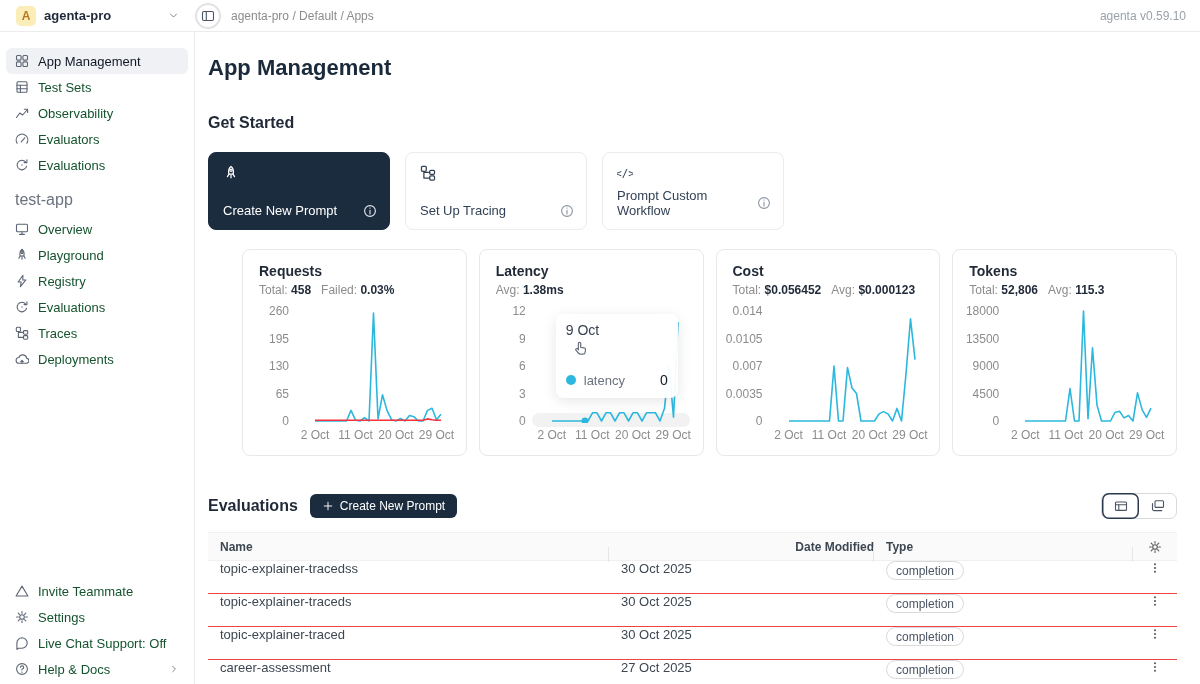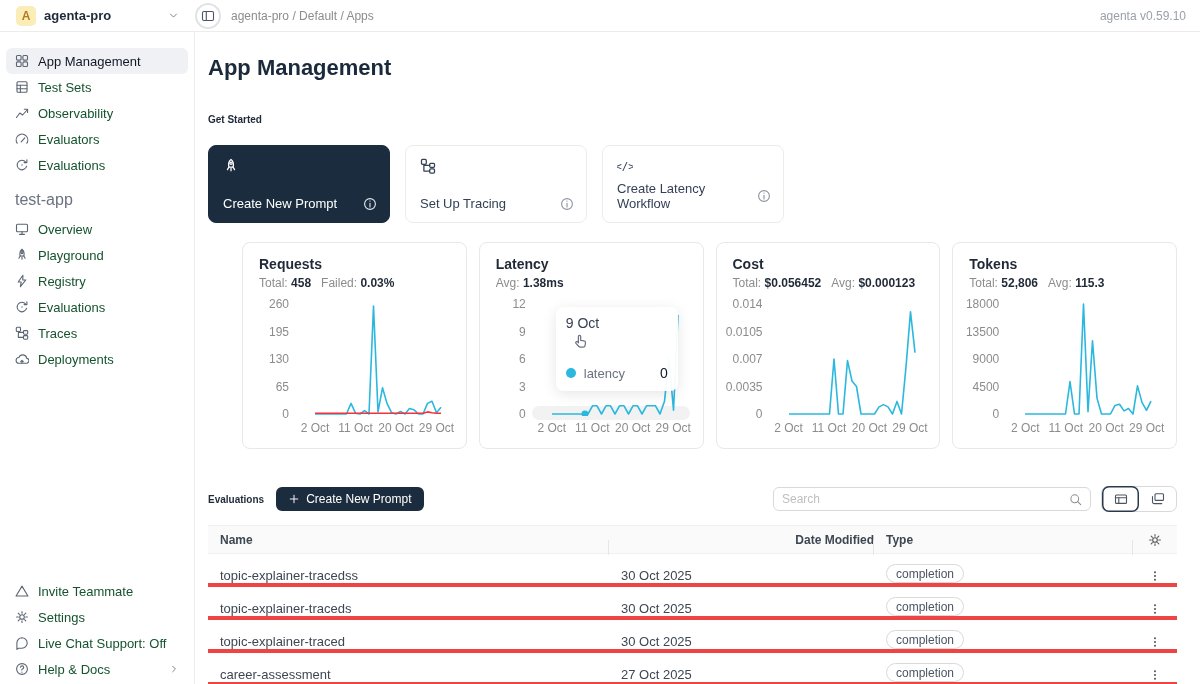--- a/index.html
+++ b/index.html
@@ -28,21 +28,21 @@
     border-radius:6px; color:#14532d; font-size:13px; cursor:pointer; white-space:nowrap; }
   .side-item.selected { background:#f0f1f4; color:#111827; }
   .side-item .icon { color:#5b6573; }
   .side-chev { margin-left:auto; color:#6b7280; }
   .section-label { font-size:16px; color:#6b7280; padding:0 9px; margin:13px 0 7px; }
   .side-footer { position:absolute; left:6px; right:6px; bottom:2px; }
 
   
   .main { position:absolute; left:195px; top:32px; right:0; bottom:0; overflow:hidden; padding:0 23px 0 13px; }
   .page-title { font-size:22px; font-weight:700; color:#1b2a3a; margin-top:23px; }
-  .section-heading { font-size:10px; font-weight:700; color:#1f2937; margin-top:33px; }
+  .section-heading { font-size:16px; font-weight:700; color:#1f2937; margin-top:33px; }
 
   
   .gs-cards { display:flex; gap:15px; margin-top:20px; }
   .gs-card { width:182px; height:78px; border-radius:8px; border:1px solid #ececec; background:#fff;
     position:relative; color:#334155; cursor:pointer; }
   .gs-card.dark { background:#1c2c3f; border-color:#1c2c3f; color:#fff; }
   .gs-icon { position:absolute; left:14px; top:12px; }
   .gs-row { position:absolute; left:14px; right:12px; bottom:11px; display:flex;
     align-items:center; justify-content:space-between; font-size:13px; }
   .gs-card.dark .gs-row { color:#fff; }
@@ -88,21 +88,21 @@
   .vt { width:37px; height:26px; display:flex; align-items:center; justify-content:center;
     color:#4b5563; cursor:pointer; }
   .vt.active { box-shadow:inset 0 0 0 1.5px #2a3a4d; border-radius:7px; }
 
   
   .table-wrap { margin-top:13px; }
   .thead { display:flex; align-items:center; height:29px; background:#fafafa;
     border-top:1px solid #f0f0f0; border-bottom:1px solid #f0f0f0; font-size:12px; font-weight:700; color:#3d4752; }
   .th { position:relative; padding-left:12px; }
   .th.sep::after { content:""; position:absolute; right:0; top:7px; height:15px; width:1px; background:#e6e6e6; }
-  .trow { display:flex; align-items:flex-end; height:33px; border-bottom:4px solid #ef4444;
+  .trow { display:flex; align-items:flex-start; height:33px; border-bottom:1px solid #ef4444;
     font-size:13px; color:#3d4752; cursor:pointer; }
   .td { padding-left:12px; }
   .tag { display:inline-block; border:1px solid #d9d9d9; border-radius:10px; padding:1.5px 9px;
     font-size:12px; color:#4b5563; background:#fff; }
   .cell-actions { width:44px; display:flex; justify-content:center; color:#595959; }
 </style>
 </head>
 <body>
 
 <header class="topbar">
@@ -328,21 +328,21 @@
           </span>
         </div>
       </div>
       <div class="gs-card">
         <div class="gs-icon"><span class="icon">
             <svg viewBox="0 0 14 14" width="16" height="16" fill="none" stroke="currentColor" stroke-width="1.1" stroke-linecap="round" stroke-linejoin="round">
               <text x="7" y="10.5" font-size="9.5" text-anchor="middle" fill="currentColor" stroke="none" font-family="DejaVu Sans Mono, monospace">&lt;/&gt;</text>
             </svg>
           </span></div>
         <div class="gs-row">
-          <span>Create Latency Workflow</span>
+          <span>Prompt Custom Workflow</span>
           <span class="icon">
             <svg viewBox="0 0 14 14" width="14" height="14" fill="none" stroke="currentColor" stroke-width="1.1" stroke-linecap="round" stroke-linejoin="round">
               <circle cx="7" cy="7" r="5.4"></circle>
               <line x1="7" y1="6.4" x2="7" y2="10"></line>
               <circle cx="7" cy="4.1" r="0.65" fill="currentColor" stroke="none"></circle>
             </svg>
           </span>
         </div>
       </div>
     </div>
@@ -446,29 +446,20 @@
     <button class="btn-dark">
       <span class="icon-slot icon">
           <svg viewBox="0 0 14 14" width="12" height="12" fill="none" stroke="currentColor" stroke-width="1.1" stroke-linecap="round" stroke-linejoin="round">
             <line x1="7" y1="2.6" x2="7" y2="11.4"></line>
             <line x1="2.6" y1="7" x2="11.4" y2="7"></line>
           </svg>
         </span>
       <span>Create New Prompt</span>
     </button>
     <div class="spacer"></div>
-    <div class="search-box">
-      <input type="text" placeholder="Search" style="">
-      <span class="icon-slot icon">
-          <svg viewBox="0 0 14 14" width="13" height="13" fill="none" stroke="currentColor" stroke-width="1.1" stroke-linecap="round" stroke-linejoin="round">
-            <circle cx="6.2" cy="6.2" r="4.2"></circle>
-            <line x1="9.4" y1="9.4" x2="12.6" y2="12.6"></line>
-          </svg>
-        </span>
-    </div>
     <div class="view-toggle">
       <span class="vt active">
         <span class="icon-slot icon">
             <svg viewBox="0 0 14 14" width="14" height="14" fill="none" stroke="currentColor" stroke-width="1.1" stroke-linecap="round" stroke-linejoin="round">
               <rect x="1.5" y="3" width="11" height="8.4" rx="1"></rect>
               <line x1="1.5" y1="5.8" x2="12.5" y2="5.8"></line>
               <line x1="4.8" y1="5.8" x2="4.8" y2="11.4"></line>
             </svg>
           </span>
       </span>

